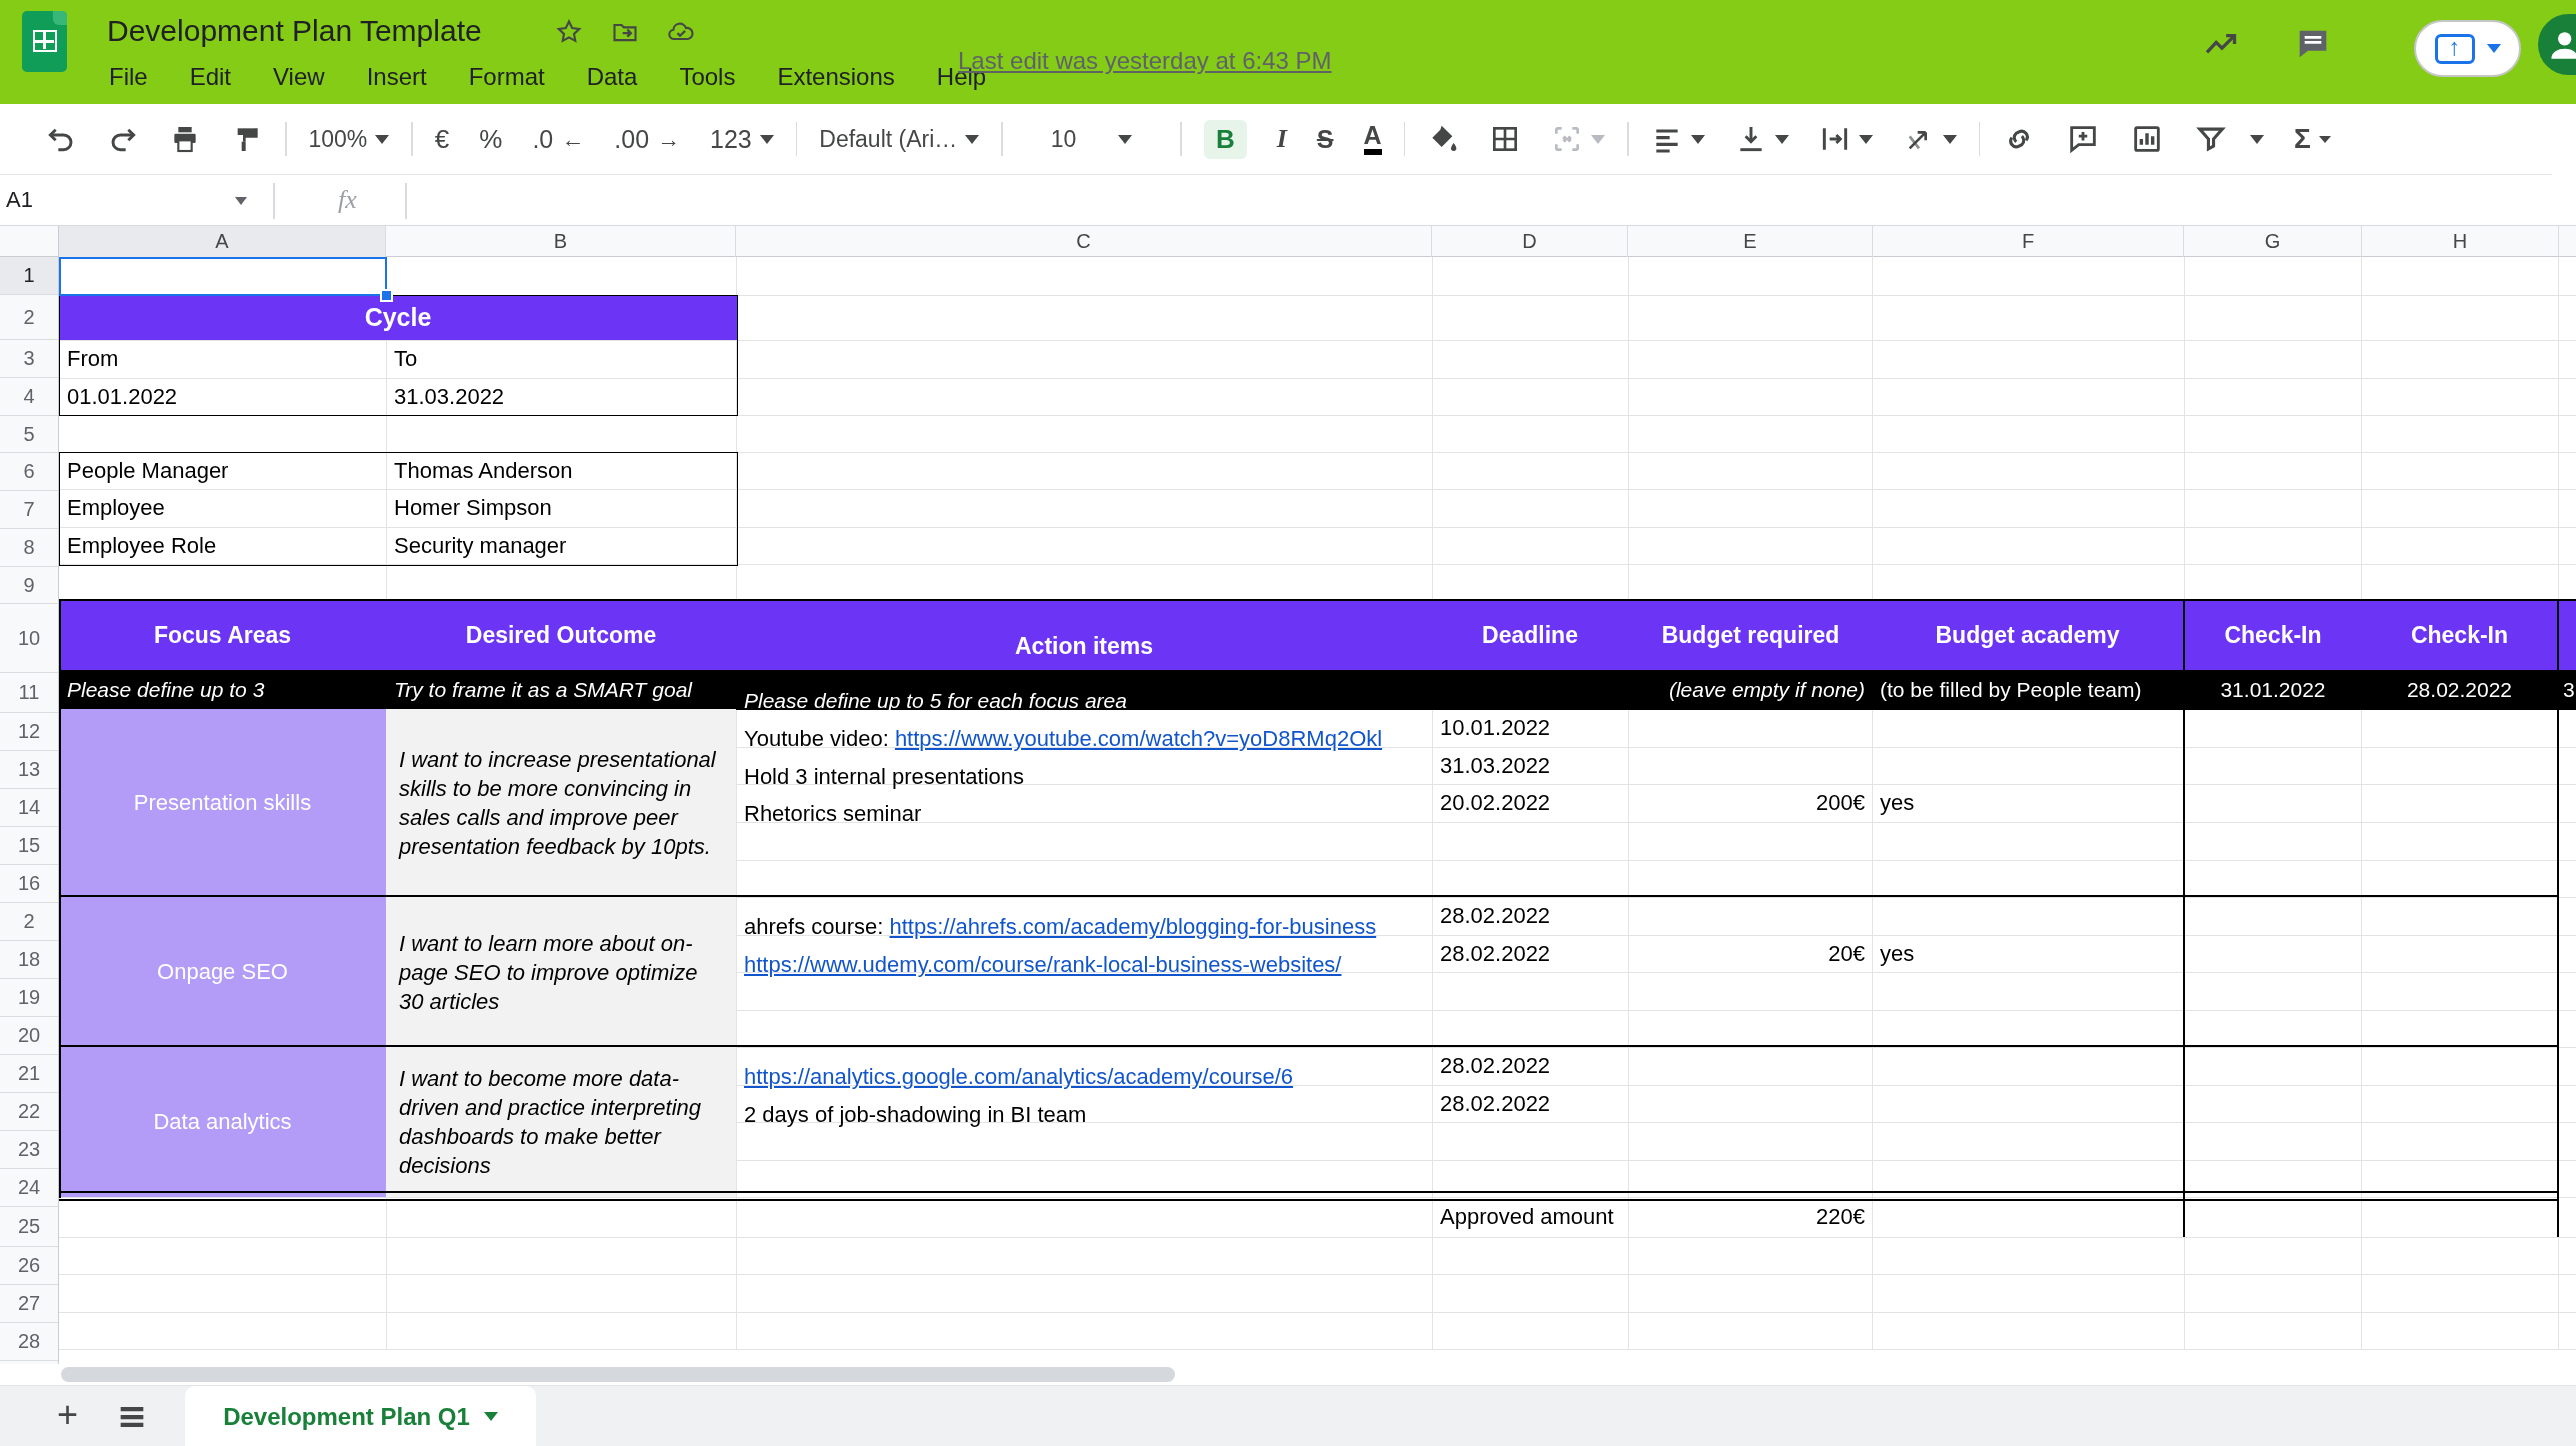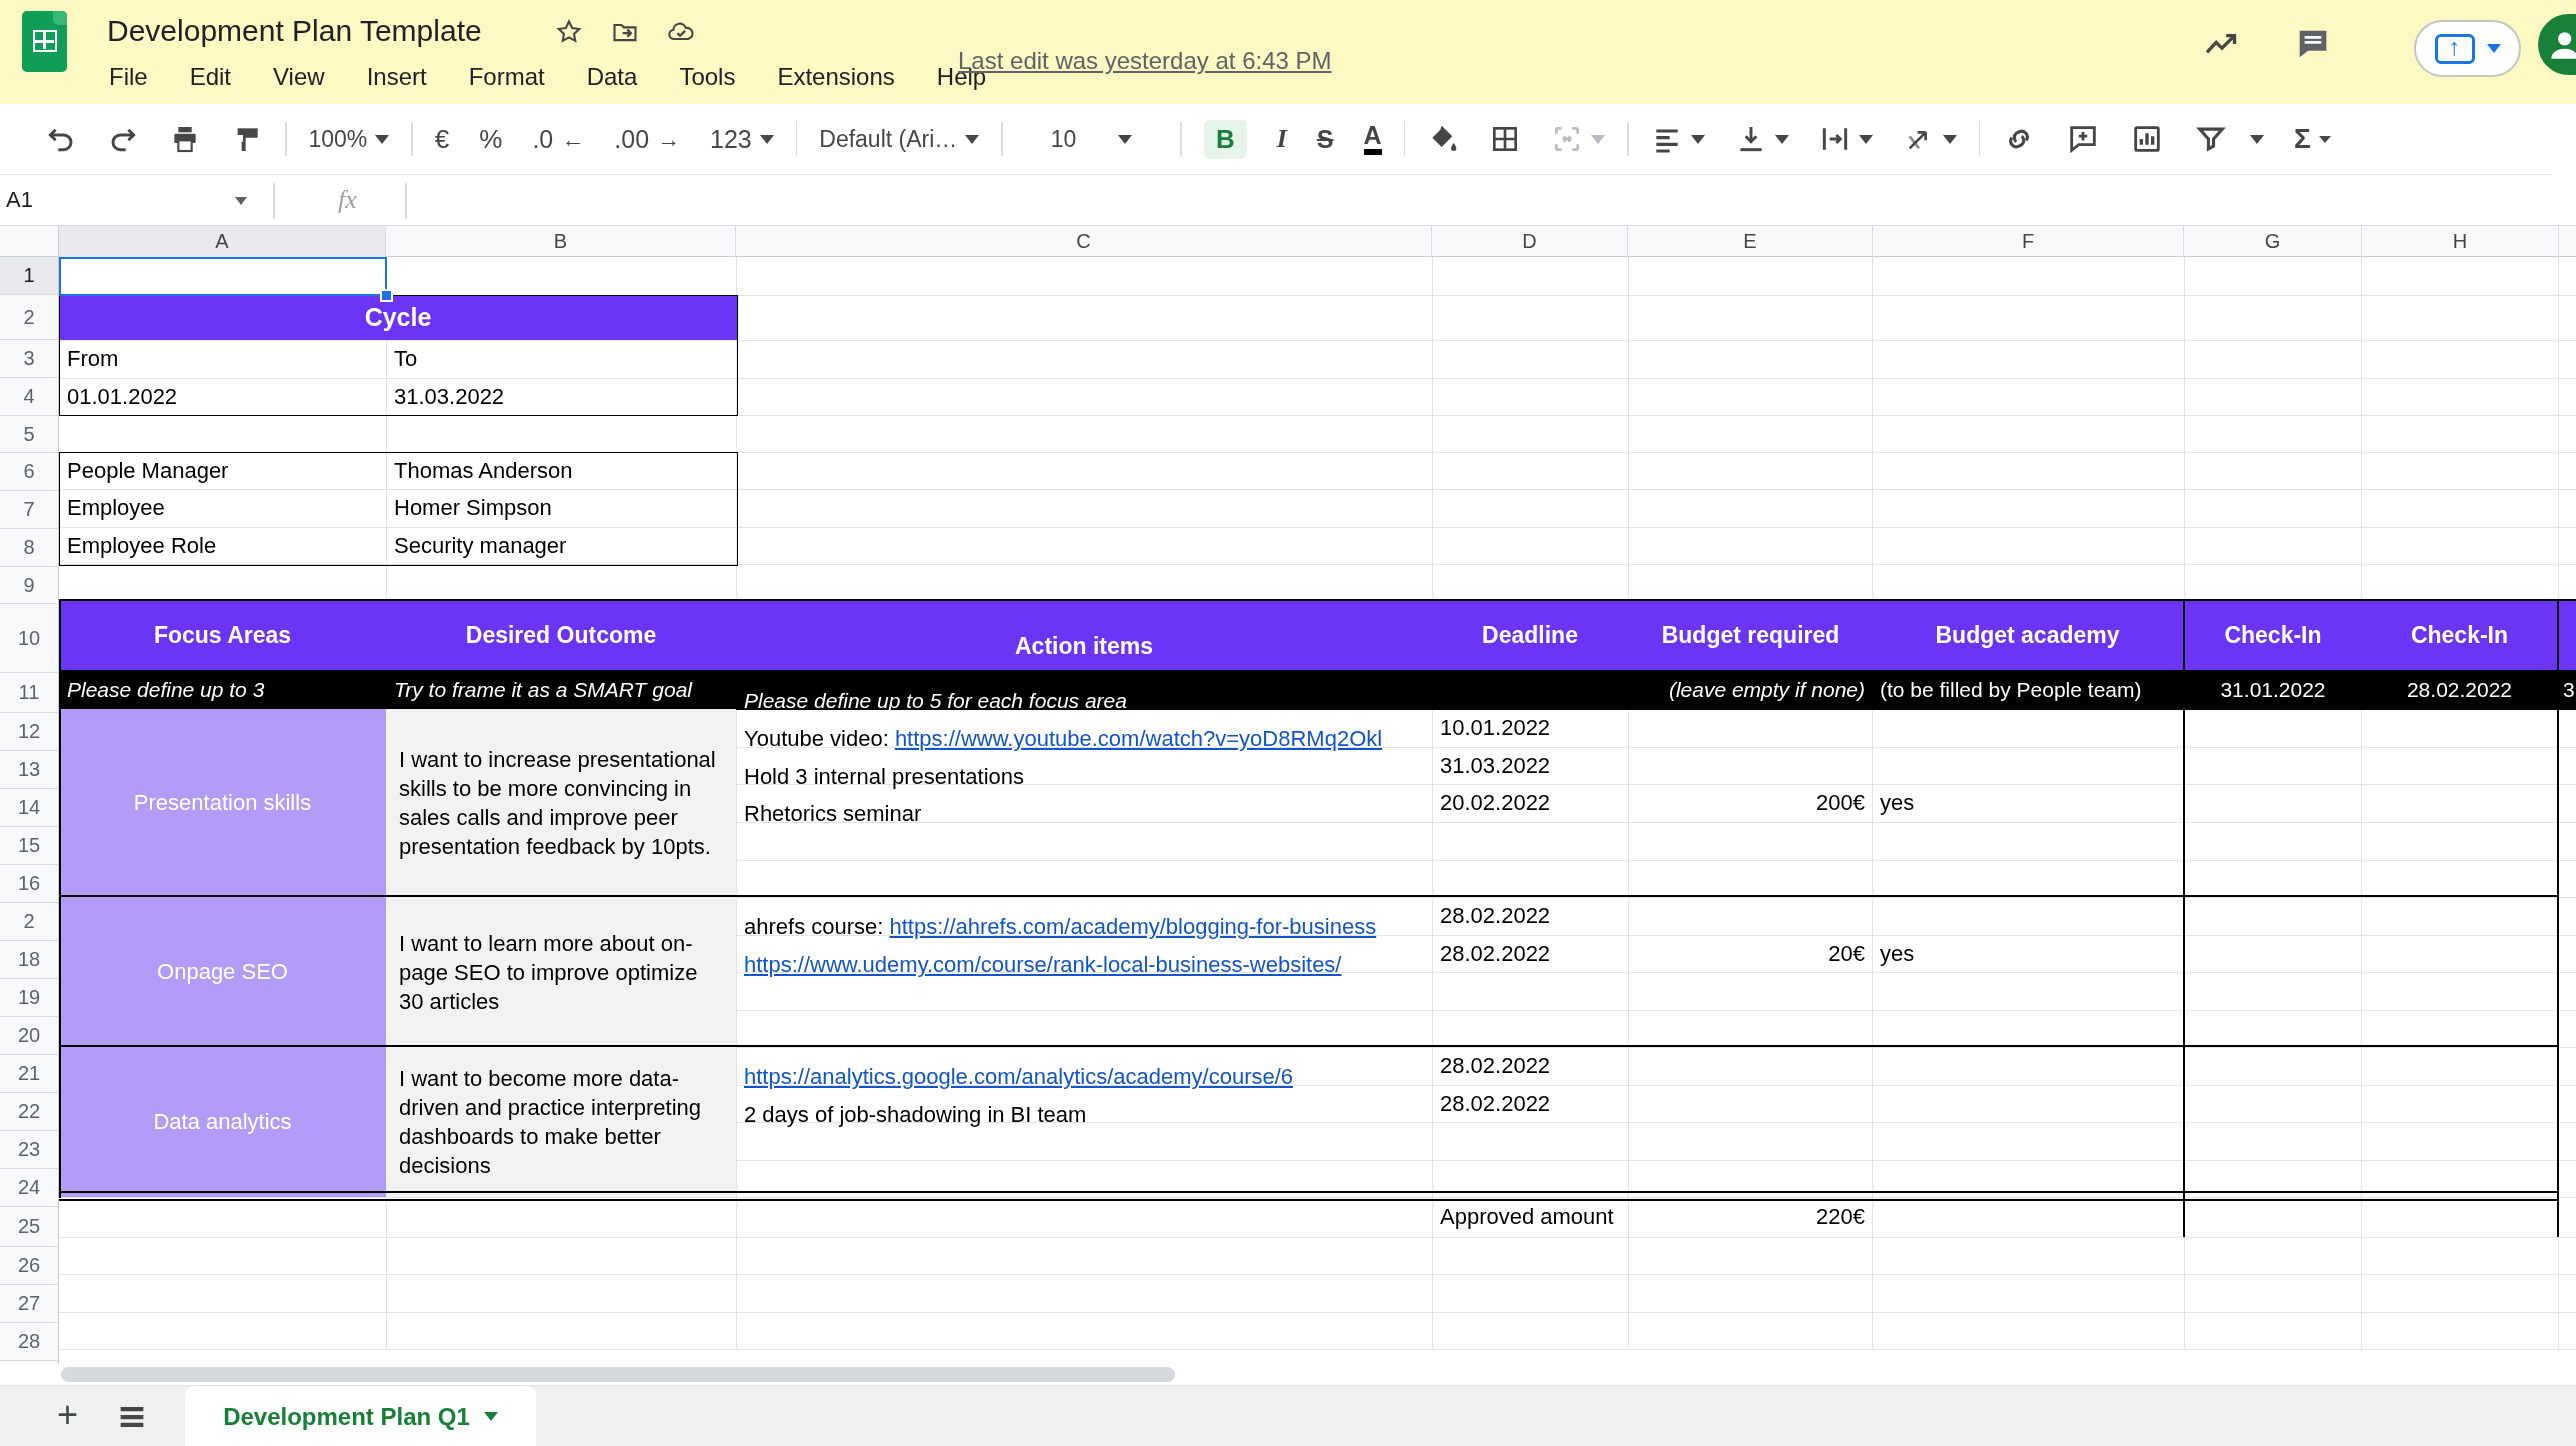--- a/index.html
+++ b/index.html
@@ -1,20 +1,20 @@
 <!DOCTYPE html>
 <html><head>
 <meta charset="utf-8">
 <style>
   * { margin:0; padding:0; box-sizing:border-box; }
   html,body { width:2576px; height:1446px; overflow:hidden; background:#fff;
               font-family:"Liberation Sans", sans-serif; }
 
   
-  #titlebar { position:absolute; left:0; top:0; width:2576px; height:104px; background:#fef9c3; }
+  #titlebar { position:absolute; left:0; top:0; width:2576px; height:104px; background:#84cc16; }
   #logo { position:absolute; left:22px; top:11px; width:45px; height:61px; background:#0F9D58; border-radius:5px; }
   #logo .fold { position:absolute; right:0; top:0; width:14px; height:14px; background:#37B878; border-radius:0 5px 0 6px; }
   #logo .grid9 { position:absolute; left:11px; top:19px; width:24px; height:22px; border:2.5px solid #fff; }
   #logo .grid9:before { content:""; position:absolute; left:0; top:8px; width:19px; height:2.5px; background:#fff; }
   #logo .grid9:after  { content:""; position:absolute; left:8px; top:0; width:2.5px; height:17px; background:#fff; }
   #doc-title { position:absolute; left:107px; top:14px; font-size:30px; color:#202124; }
   .title-icons { position:absolute; top:18px; display:flex; gap:28px; }
   .tico { width:28px; height:28px; }
   #menubar { position:absolute; left:105px; top:61px; display:flex; gap:34px; font-size:24px; color:#202124; }
   .menu-item { cursor:default; padding:2px 4px; }
@@ -76,21 +76,21 @@
   .cell { position:absolute; height:38px; line-height:38px; padding:0 8px; font-size:22px; color:#000; white-space:nowrap; overflow:hidden; z-index:2; }
   .tr { text-align:right; } .tc { text-align:center; }
   .link { color:#1155CC; text-decoration:underline; }
 
   .blockband { position:absolute; left:0; width:2517px; z-index:1; }
   .hd { position:absolute; top:344px; height:69px; line-height:69px; z-index:2; color:#fff; font-weight:bold; font-size:23px; text-align:center; white-space:nowrap; overflow:hidden; }
   .nt { position:absolute; top:413px; height:40px; line-height:40px; z-index:2; color:#fff; font-size:21px; padding:0 8px; white-space:nowrap; overflow:hidden; }
   .it { font-style:italic; }
 
   .focus { position:absolute; background:#B39CF8; z-index:2; color:#fff; font-size:22px; display:flex; align-items:center; justify-content:center; text-align:center; }
-  .outcome { position:absolute; background:#F2F2F2; z-index:2; color:#000; font-size:22px; line-height:29px; display:flex; align-items:center; padding:8px 13px; }
+  .outcome { position:absolute; background:#F2F2F2; z-index:2; color:#000; font-size:22px; line-height:29px; display:flex; align-items:center; padding:8px 13px;font-style:italic; }
 
   .bord { position:absolute; background:#000; z-index:3; pointer-events:none; }
   .outline { position:absolute; border:1.5px solid #000; z-index:3; pointer-events:none; }
   #dblline { position:absolute; left:0; top:934px; width:2499px; height:10px; border-top:2px solid #000; border-bottom:2px solid #000; z-index:3; pointer-events:none; }
 
   #sel-a1 { position:absolute; left:0; top:0; width:328px; height:39px; border:2.5px solid #1A73E8; z-index:4; pointer-events:none; }
   #sel-handle { position:absolute; left:321px; top:32px; width:13px; height:13px; background:#1A73E8; border:2px solid #fff; z-index:4; }
 
   
   #hscroll-track { position:absolute; left:0; top:1364px; width:2576px; height:21px; background:#fff; }

